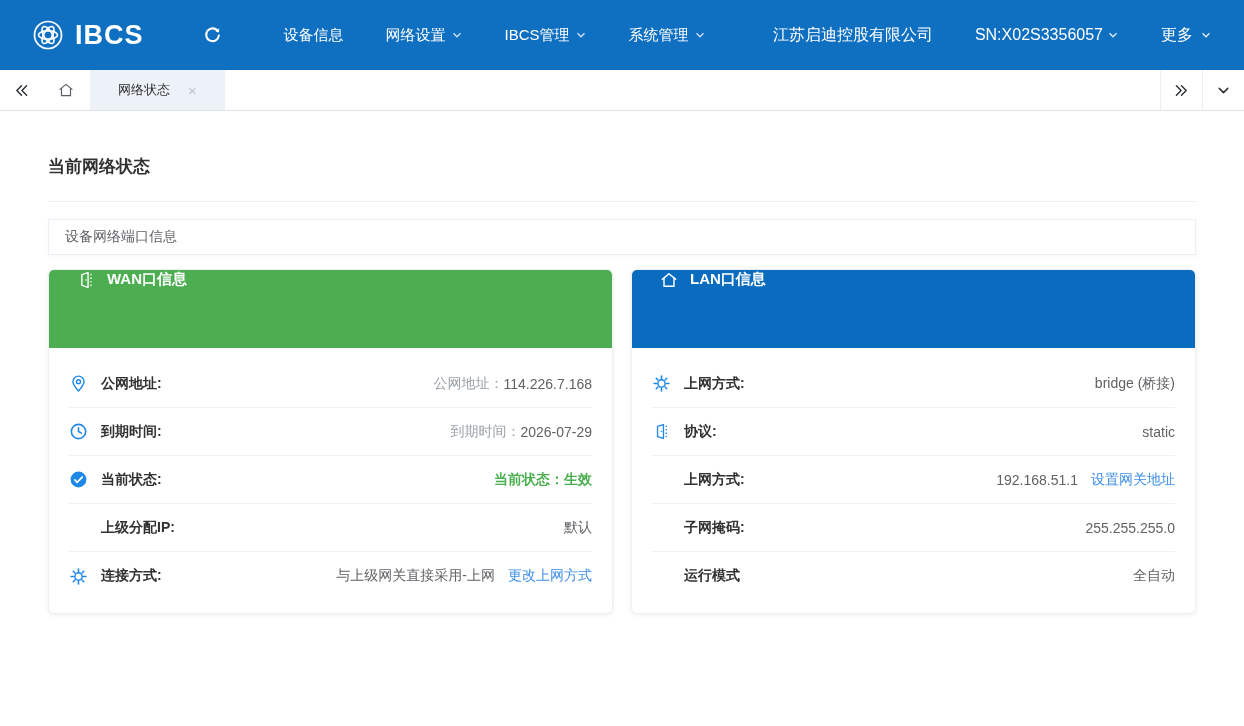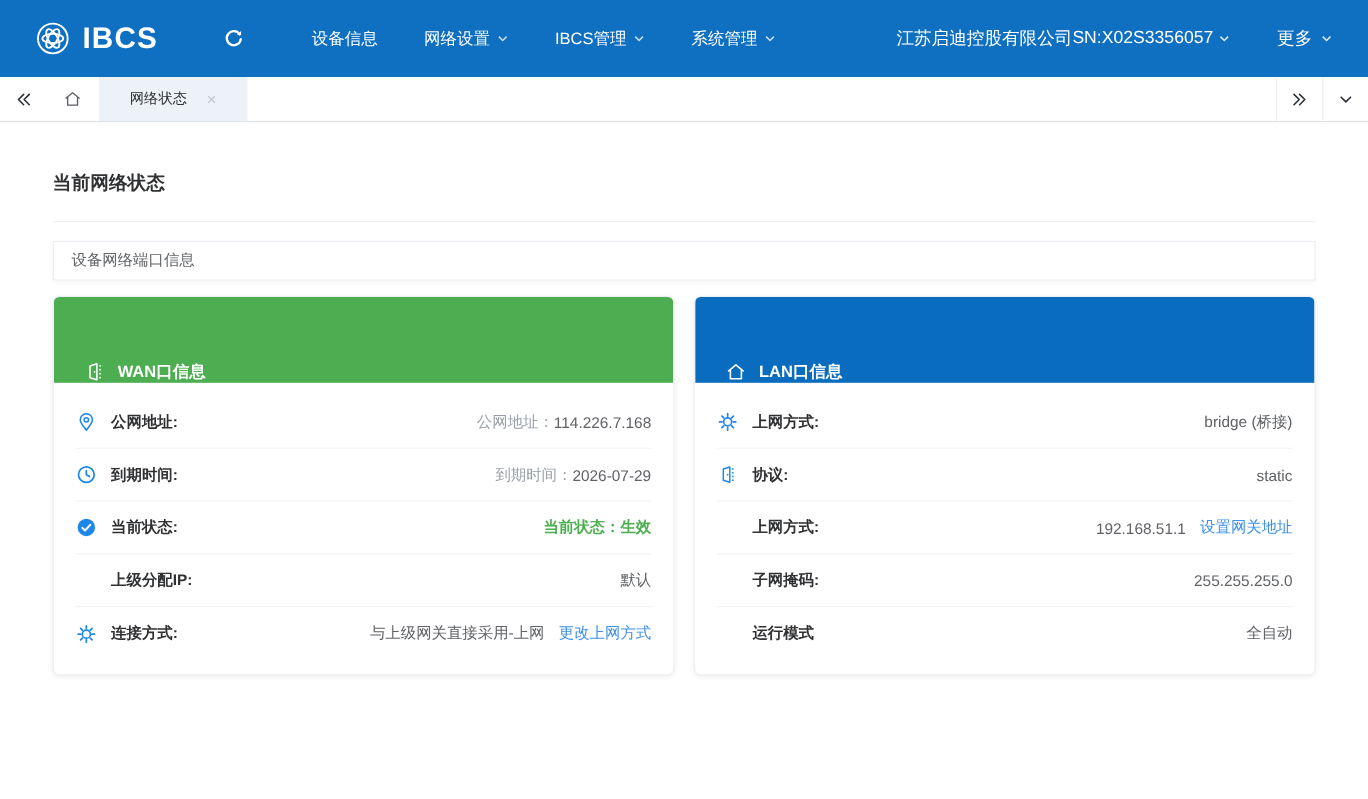--- a/index.html
+++ b/index.html
@@ -29,21 +29,21 @@
   .nav-menu { display: flex; align-items: center; margin-left: 40px; }
   .nav-item {
     display: flex; align-items: center;
     font-size: 15px; color: #fff; cursor: pointer;
     padding: 0 21px; height: 70px;
   }
   .nav-item .caret { margin-left: 5px; opacity: .9; }
   .caret svg { width: 12px; height: 12px; }
   .nav-right { margin-left: auto; display: flex; align-items: center; }
   .company { font-size: 16px; cursor: default; }
-  .serial { font-size: 16px; display: flex; align-items: center; cursor: pointer; }
+  .serial { font-size: 16px; margin-left: 42px; display: flex; align-items: center; cursor: pointer; }
   .serial .caret { margin-left: 4px; }
   .more { font-size: 16px; margin-left: 42px; display: flex; align-items: center; cursor: pointer; }
   .more .caret { margin-left: 7px; }
 
   
   .tabbar {
     height: 41px;
     background: #fff;
     border-bottom: 1px solid #dee2e8;
     display: flex;
@@ -90,21 +90,21 @@
   .card {
     flex: 1;
     background: #fff;
     border: 1px solid #eef0f4;
     border-radius: 6px;
     box-shadow: 0 1px 5px rgba(0,0,0,0.07);
     overflow: hidden;
   }
   .card-header {
     height: 78px;
-    display: flex; align-items: flex-end;
+    display: flex; align-items: flex-start;
     padding: 0 27px;
     color: #fff;
   }
   .card-icon svg { width: 20px; height: 20px; }
   .card-title { margin-left: 11px; font-size: 15px; font-weight: 700; }
   .card-body { padding: 12px 0 13px; }
   .row {
     display: flex; align-items: center;
     height: 48px;
     margin: 0 20px;

